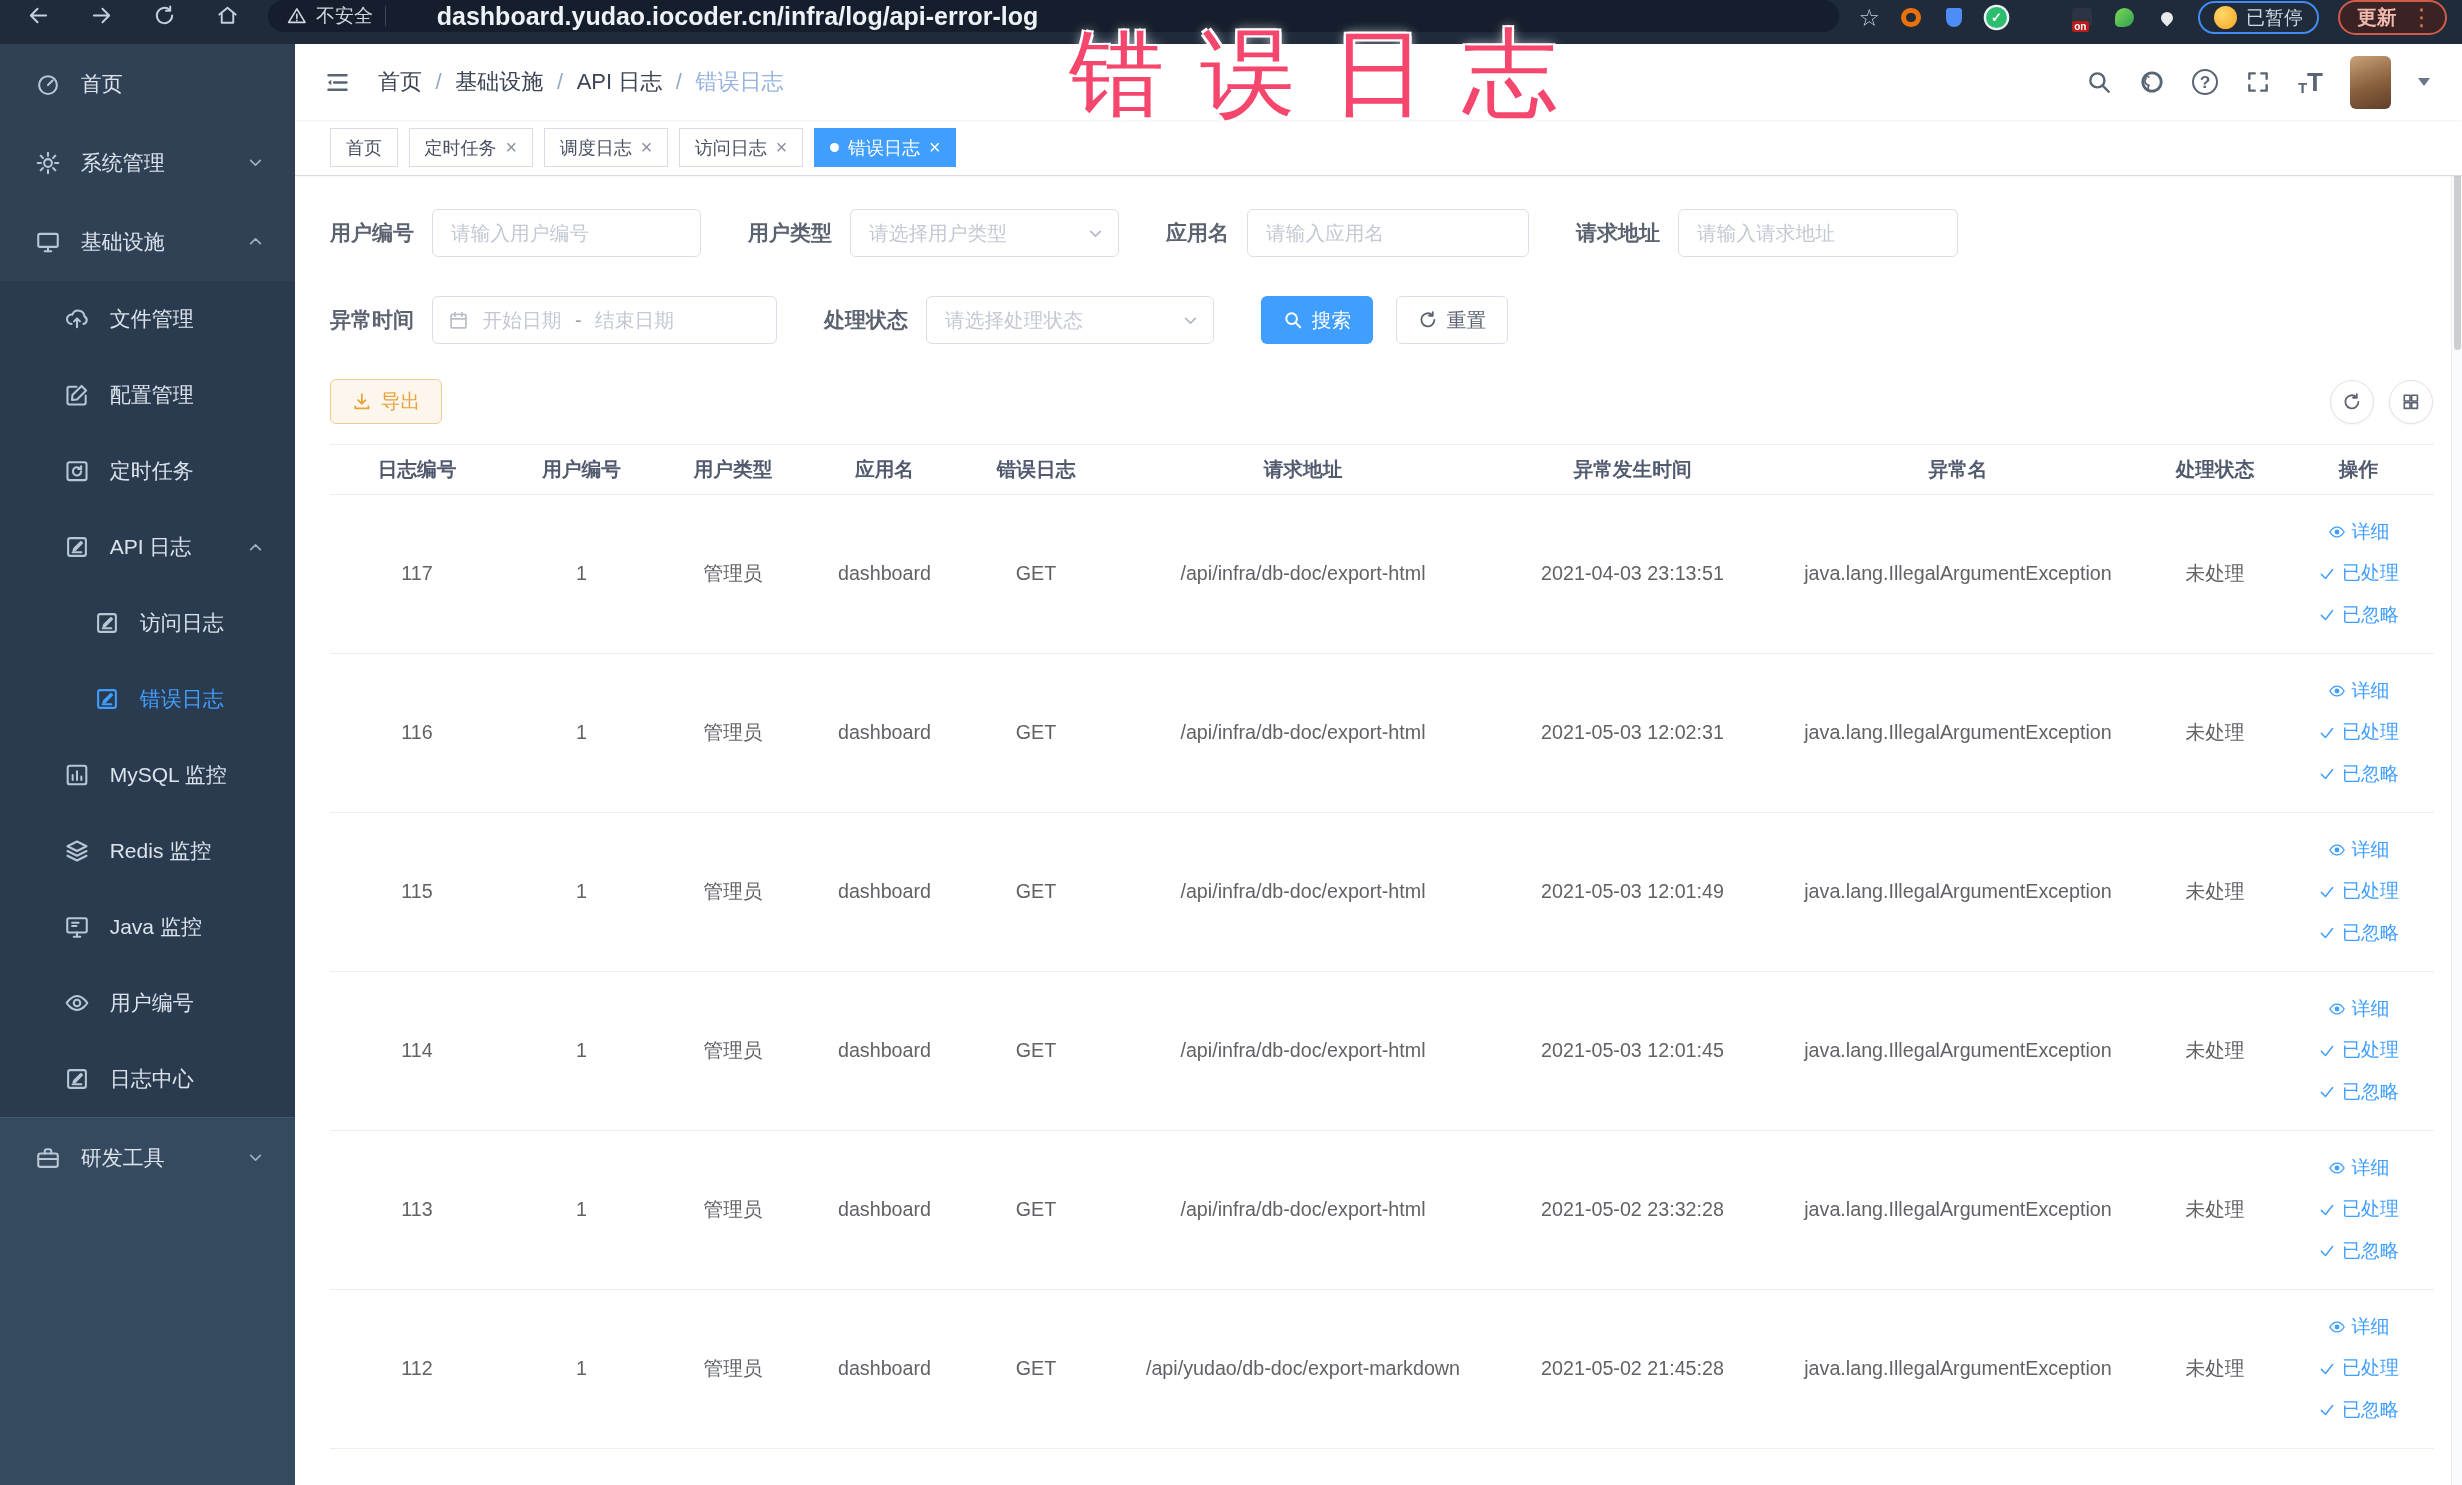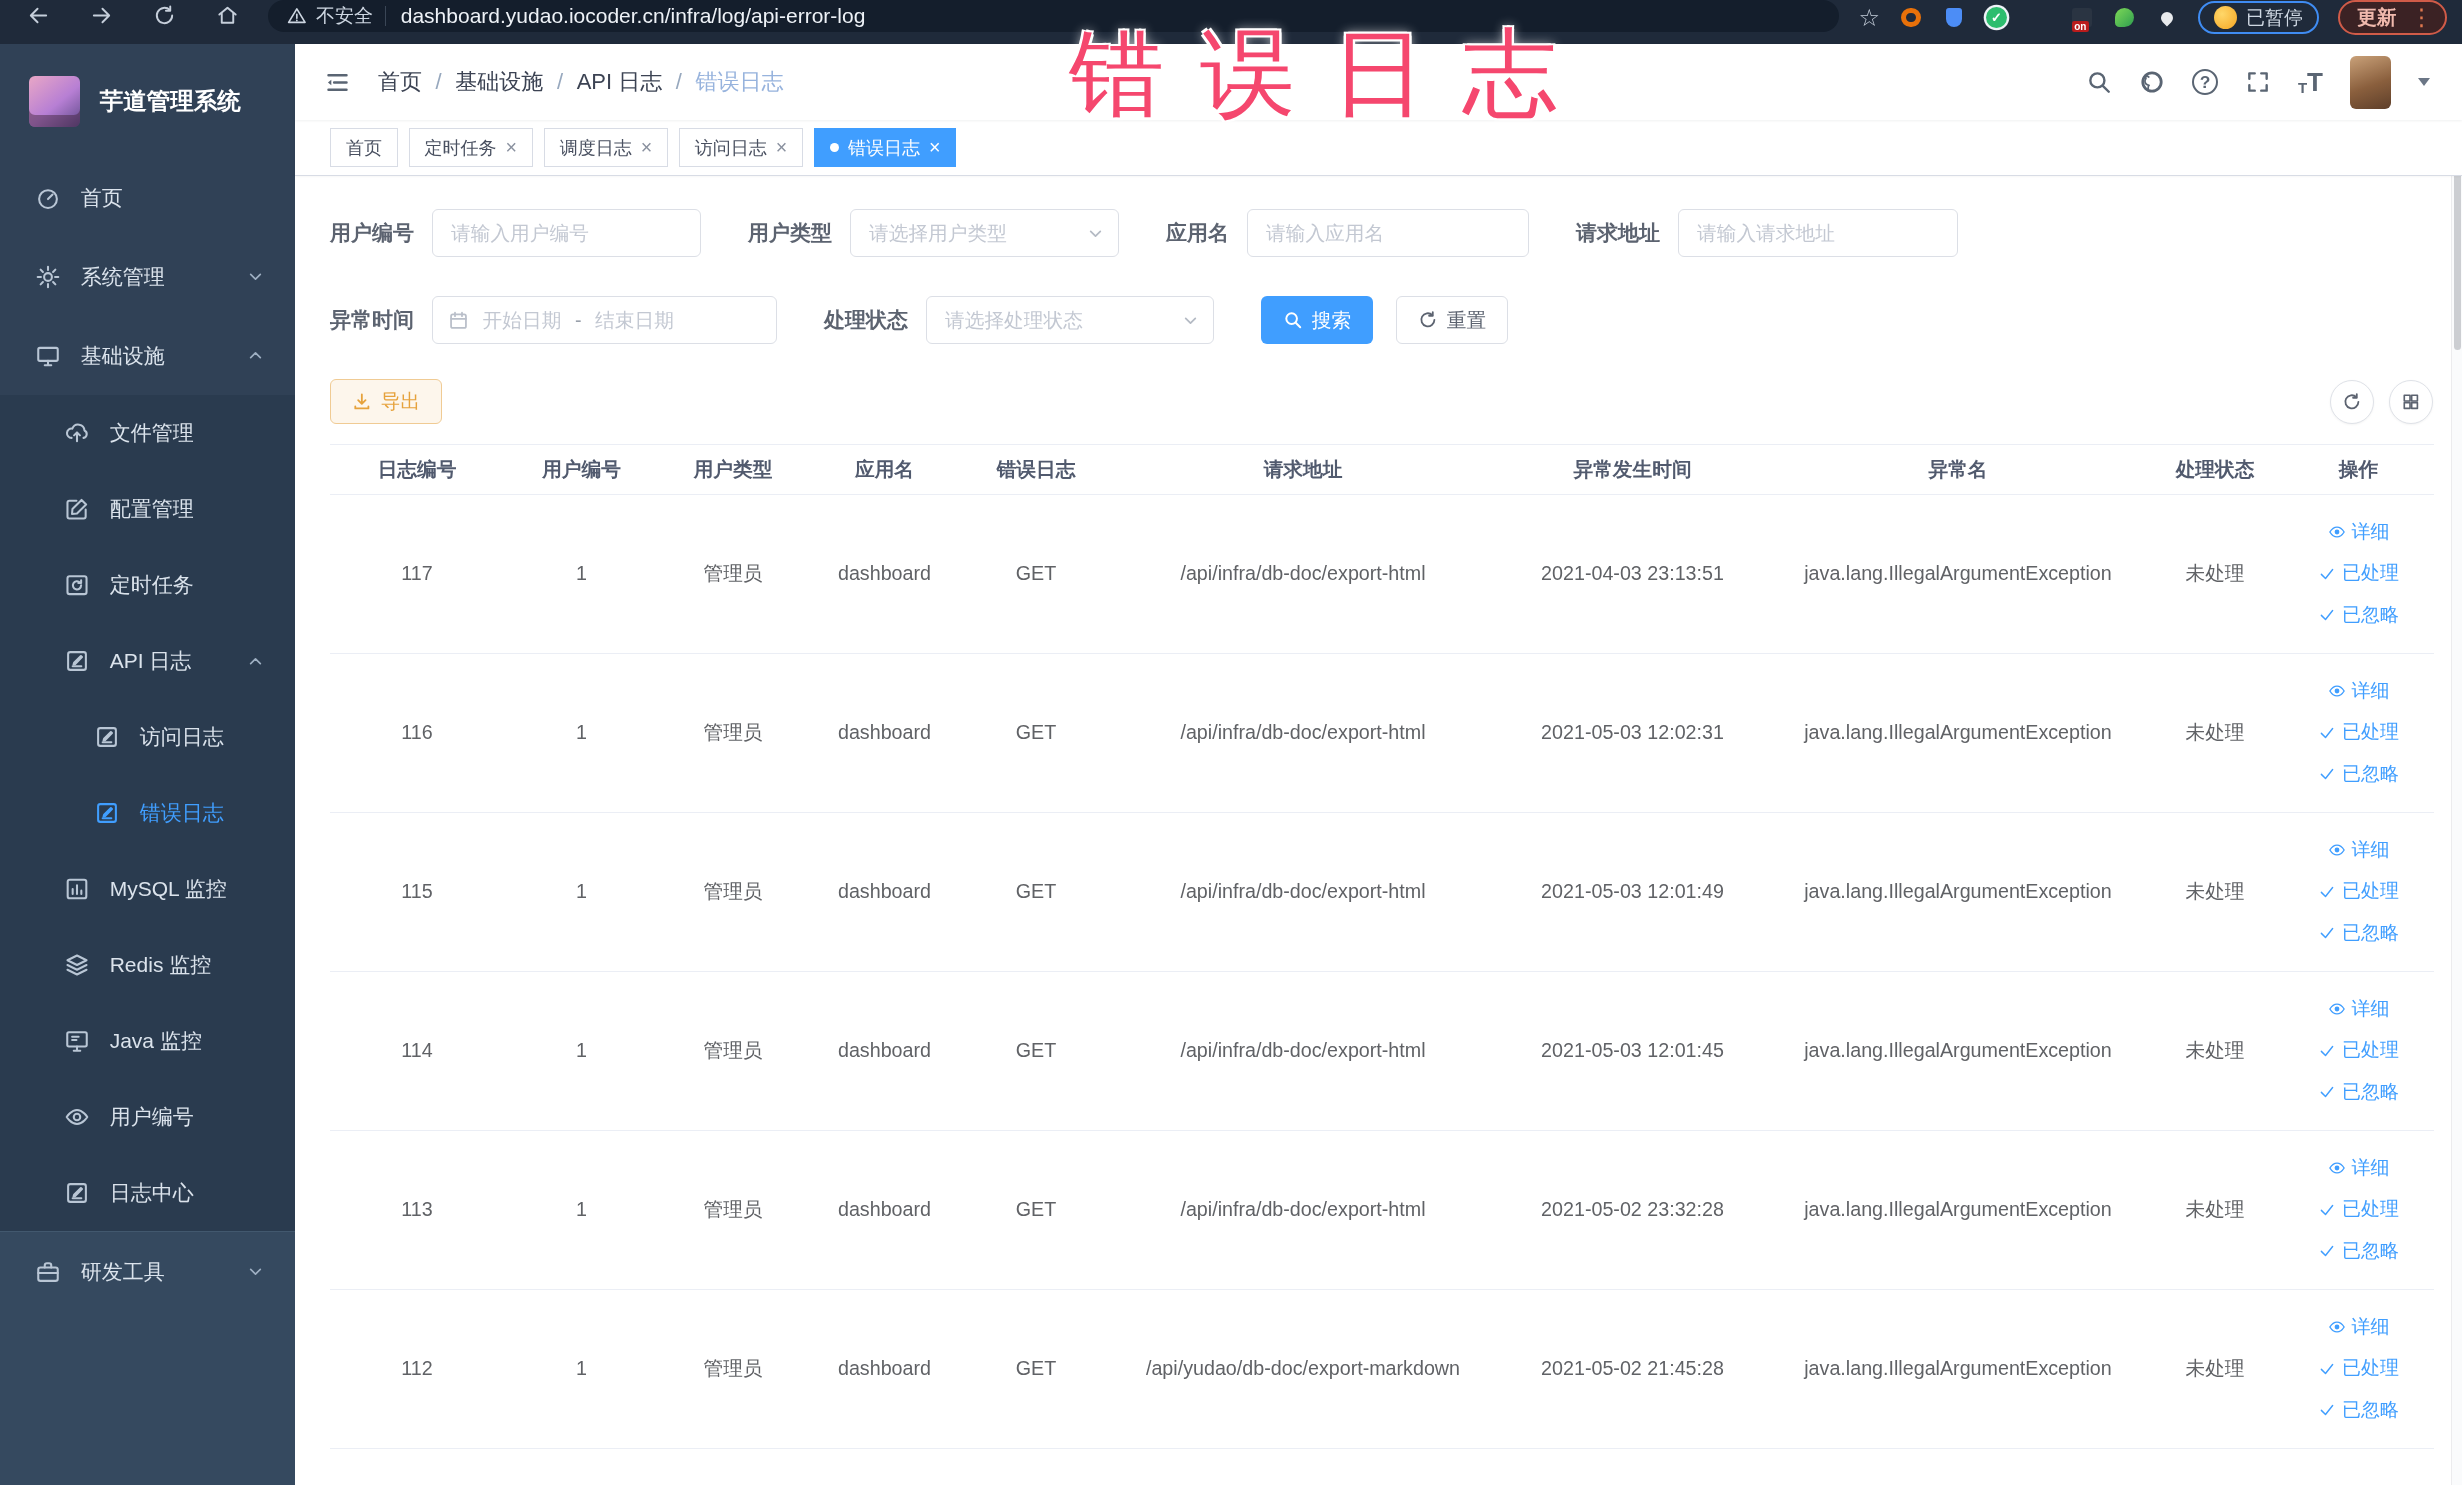--- a/index.html
+++ b/index.html
@@ -20,21 +20,21 @@
   .bicon{ width:30px; height:30px; display:flex; align-items:center; justify-content:center; color:#c6cfdb; cursor:pointer; }
   .bicon svg{ width:23px; height:23px; }
   .url-bar{
     flex:1; height:32px; background:#141e2c; border-radius:16px;
     display:flex; align-items:center; margin:0 19.7px 0 18px; padding:0 19.7px;
     color:#cdd6e1; font-size:19px; cursor:text;
   }
   .warn-ic svg{ width:19.7px; height:19.7px; color:#cdd6e1; }
   .sec-text{ margin:0 12px 0 9px; }
   .url-div{ width:0.8px; height:19.7px; background:#3a4656; margin-right:15px; }
-  .url-text{ font-weight:400; color:#eef2f7; font-size:21px; }
+  .url-text{ font-weight:700; color:#eef2f7; font-size:25px;margin-left:36px; }
   .bright{ display:flex; align-items:center; gap:19.7px; }
   .star{ font-size:24px; color:#c6cfdb; cursor:pointer; line-height:1; }
   .ext{ width:23px; height:23px; display:flex; align-items:center; justify-content:center; cursor:pointer; position:relative; }
   .ext-orange{ width:19.7px;height:19.7px;border-radius:50%; border:5.3px solid #e8710a; }
   .ext-blue{ width:16.7px;height:19.7px; background:#4c8df6; border-radius:3px 3px 8.3px 8.3px; }
   .ext-greencheck{ width:21px;height:21px;border-radius:50%; background:#2dbd6e; color:#fff; font-size:13px; font-weight:700; display:flex;align-items:center;justify-content:center; box-shadow:0 0 0 2.3px #eef2f7;}
   .ext-grid{ display:grid; grid-template-columns:9px 9px; grid-template-rows:9px 9px; gap:2.3px; }
   .ext-grid span{ background:#3b82f6; border-radius:1.5px; }
   .ext-grid span:nth-child(2){ background:#1b2330; }
   .ext-grid span:nth-child(3){ background:#1b2330; }
@@ -245,24 +245,20 @@
     <span class="update-pill">
       <span>更新</span>
       <span class="kebab">⋮</span>
     </span>
   </div>
 </div>
 
 <div class="app">
 
   <aside class="sidebar">
-    <div class="logo-row">
-      <span class="logo-img"></span>
-      <span class="logo-title">芋道管理系统</span>
-    </div>
     <nav class="menu-list" id="sidebar-menu">
         <div class="menu-item level1">
           <span class="mi-icon">
             <svg viewBox="0 0 24 24" fill="none" stroke="currentColor" stroke-width="1.9" stroke-linecap="round" stroke-linejoin="round">
               <circle cx="12" cy="13" r="8.2"></circle>
               <path d="M12 13l4.2-4.2"></path>
             </svg>
           </span>
           <span class="mi-label">首页</span>
         </div>

